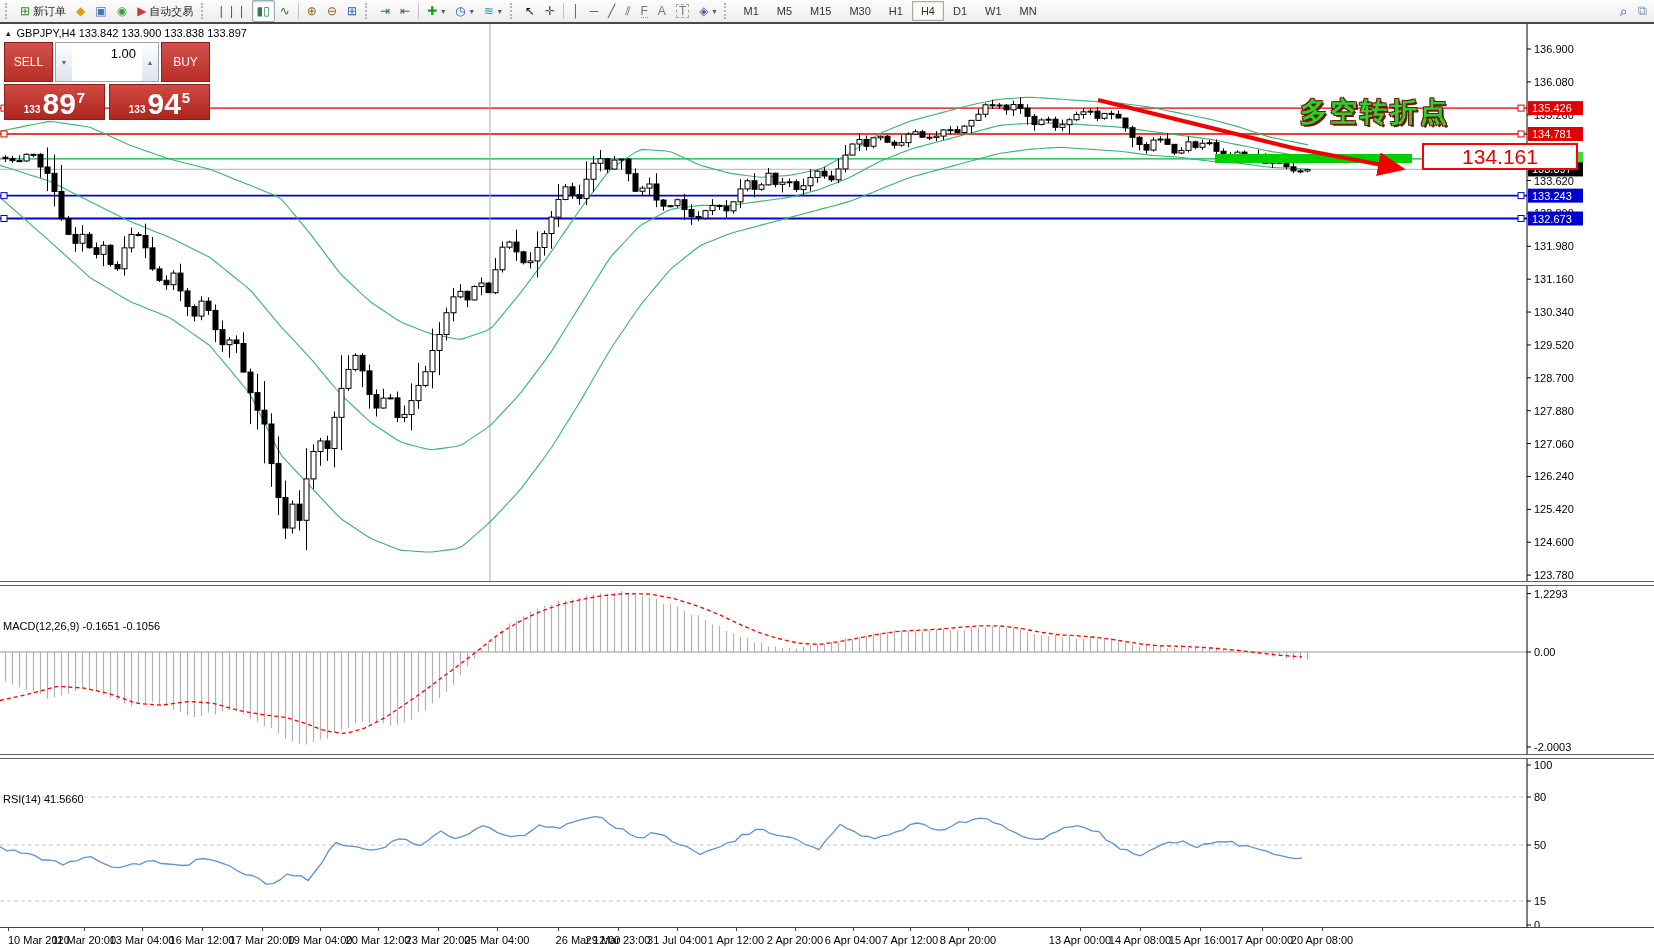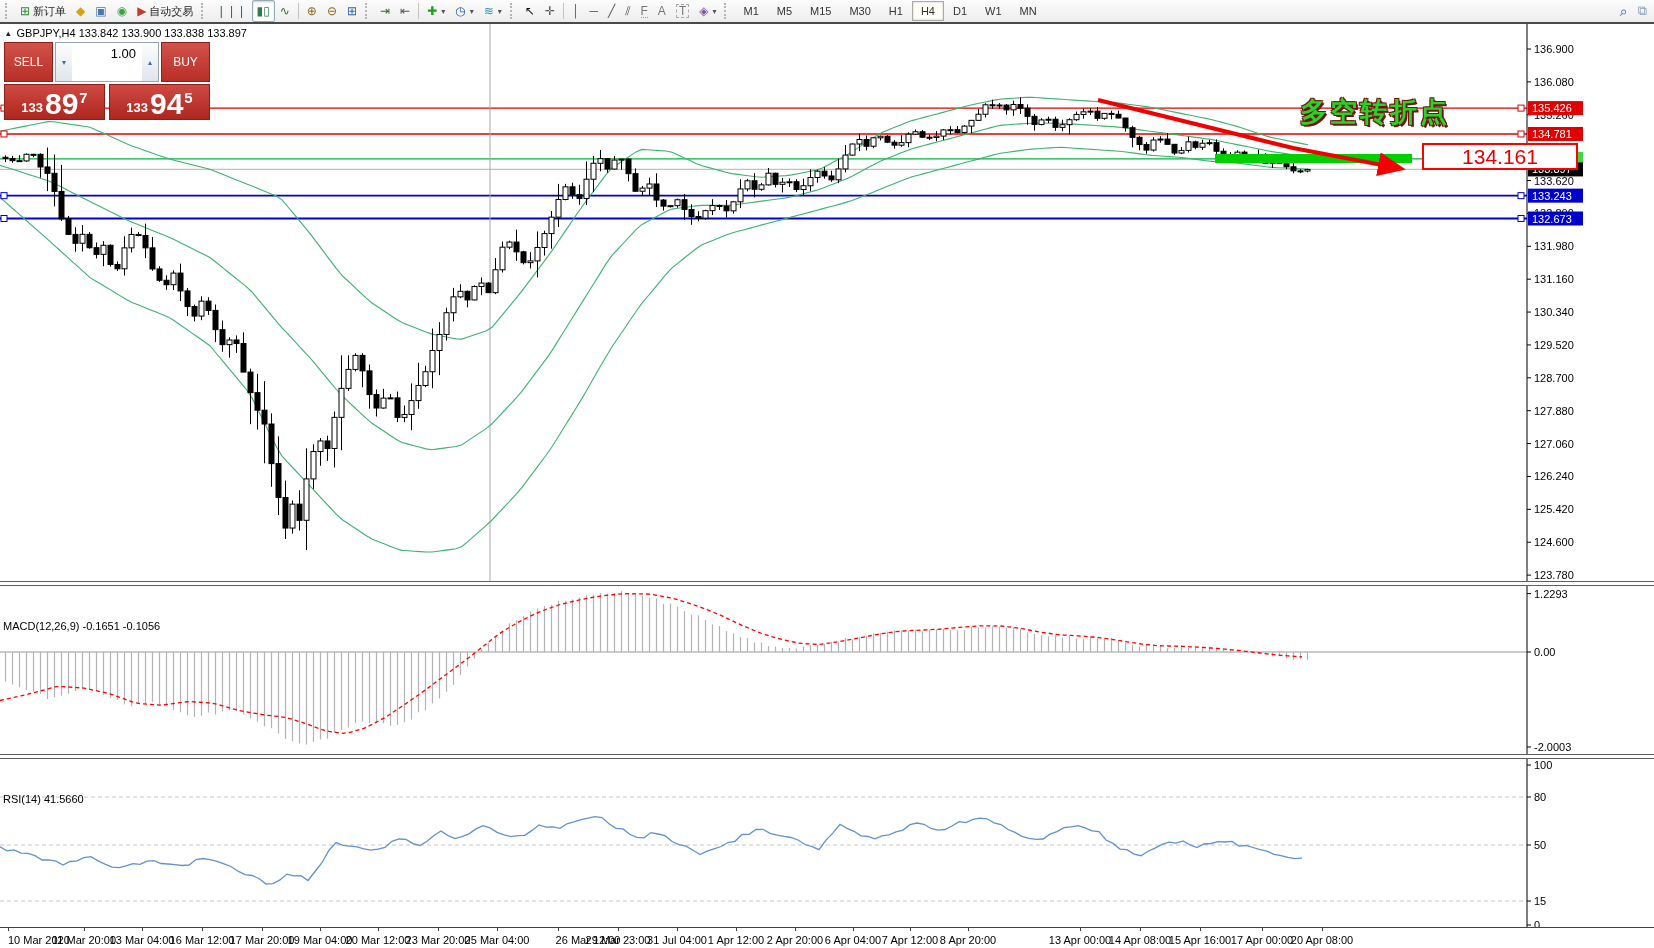--- a/index.html
+++ b/index.html
@@ -32,21 +32,21 @@
   .tp-row1{display:flex;gap:2px;height:40px;}
   .tp-btn{flex:0 0 47px;background:linear-gradient(#d0524a,#b92f27);border:1px solid #8d1f1a;color:#fff;
     font-size:12px;display:flex;align-items:center;justify-content:center;}
   .tp-spin{flex:1;display:flex;border:1px solid #9aa5b1;background:#fff;}
   .spin-btn{width:16px;background:linear-gradient(#fdfdfd,#dfe5ec);border:0;color:#3a6ea5;font-size:8px;
     display:flex;align-items:center;justify-content:center;}
   .spin-val{flex:1;text-align:right;font-size:13px;padding:3px 6px 0 0;color:#000;}
   .tp-row2{display:flex;gap:4px;margin-top:2px;}
   .tile{flex:1;height:33px;background:linear-gradient(#cf4a42,#ad261f);border:1px solid #8d1f1a;color:#fff;
     display:flex;align-items:flex-end;justify-content:center;padding-bottom:1px;}
-  .tile .small{font-size:13px;font-weight:bold;margin:0 2px 3px 0;}
+  .tile .small{font-size:10px;font-weight:bold;margin:0 2px 3px 0;}
   .tile .big{font-size:30px;font-weight:bold;line-height:28px;}
   .tile .sup{font-size:15px;font-weight:bold;margin:0 0 12px 1px;}
   .cn-note{position:absolute;left:1300px;top:70px;z-index:6;font-size:27px;font-weight:bold;color:#27d527;letter-spacing:3px;
     text-shadow:1px 1px 0 #7a1010,-1px 1px 0 #7a1010,1px -1px 0 #7a1010,-1px -1px 0 #7a1010,2px 2px 0 #7a1010;}
   .price-tag{position:absolute;left:1422px;top:119px;width:152px;height:23px;z-index:6;background:#fff;
     border:2px solid #ff0000;color:#e80000;font-size:21px;text-align:center;line-height:23px;}
   
   .timeaxis{position:relative;height:25px;border-top:1px solid #444;background:#fff;font-size:11px;color:#000;}
   .timeaxis span{position:absolute;top:6px;transform:translateX(-50%);white-space:nowrap;}
   .timeaxis span.first{transform:none;}

